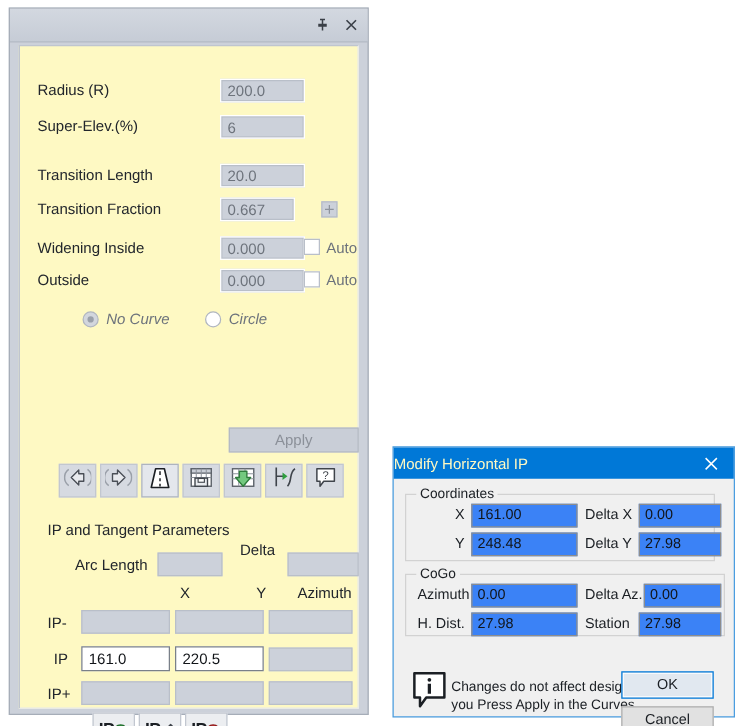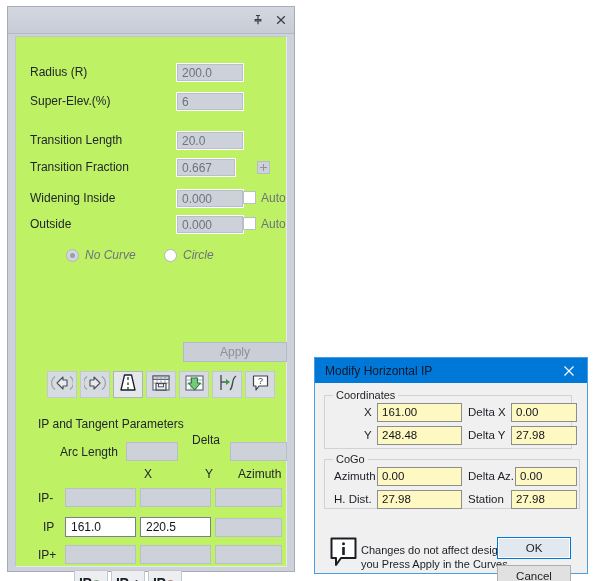--- a/index.html
+++ b/index.html
@@ -29,21 +29,21 @@
   .panel-title {
     font-size: 12.5px; color: #2b2f36; padding-left: 9px;
     letter-spacing: .1px;
   }
   .tb-icons { position: absolute; right: 6px; top: 0; bottom: 0; display: flex; align-items: center; gap: 9px; }
   .tb-ico { width: 14px; height: 14px; display: block; cursor: default; }
 
   .panel-body {
     position: absolute; left: 7px; top: 29px;
     width: 272px; height: 531px;
-    background: #bef264;
+    background: #fef9c3;
     border-left: 1px solid #bfc5cf;
     border-top: 1px solid #bfc5cf;
     border-right: 1px solid #e6e9ee;
     border-bottom: 1px solid #e6e9ee;
     box-sizing: border-box;
   }
 
   .row { position: absolute; display: flex; align-items: center; }
   .lbl { font-size: 12px; color: #22262c; white-space: nowrap; }
 
@@ -146,41 +146,41 @@
     position: absolute; left: 314px; top: 357px;
     width: 274px; height: 217px;
     background: #f0f0f0;
     border: 1px solid #4a9de0;
     box-sizing: border-box;
   }
   .dlg-titlebar {
     height: 25px; background: #0078d7;
     display: flex; align-items: center; position: relative;
   }
-  .dlg-title { color: #0f172a; font-size: 12px; padding-left: 10px; }
+  .dlg-title { color: #fef9c3; font-size: 12px; }
   .dlg-close {
     position: absolute; right: 5px; top: 0; bottom: 0;
     width: 26px; display: flex; align-items: center; justify-content: center;
   }
   .dlg-body { position: relative; width: 100%; height: 190px; }
 
   .grp {
     position: absolute;
     border: 1px solid #d2d2d2;
     box-sizing: border-box;
   }
   .grp-legend {
     position: absolute; top: -7px; left: 8px;
     background: #f0f0f0; padding: 0 3px;
     font-size: 11px; color: #1b1f24;
   }
   .dlbl { position: absolute; font-size: 11.5px; color: #1b1f24; }
   .dfld {
     position: absolute;
-    background: #fef9c3; border: 1px solid #8d8d8d;
+    background: #3b82f6; border: 1px solid #8d8d8d;
     box-sizing: border-box; height: 19px;
     font-size: 11.5px; color: #111418;
     padding: 2px 0 0 4px;
     font-family: "Liberation Sans", sans-serif;
   }
   .note { position: absolute; left: 46px; top: 160px; font-size: 11px; color: #1b1f24; line-height: 14px; }
   .dbtn {
     position: absolute; width: 74px; height: 22px;
     background: #e1e1e1; border: 1px solid #adadad;
     box-sizing: border-box; font-size: 11.5px; color: #1b1f24;

